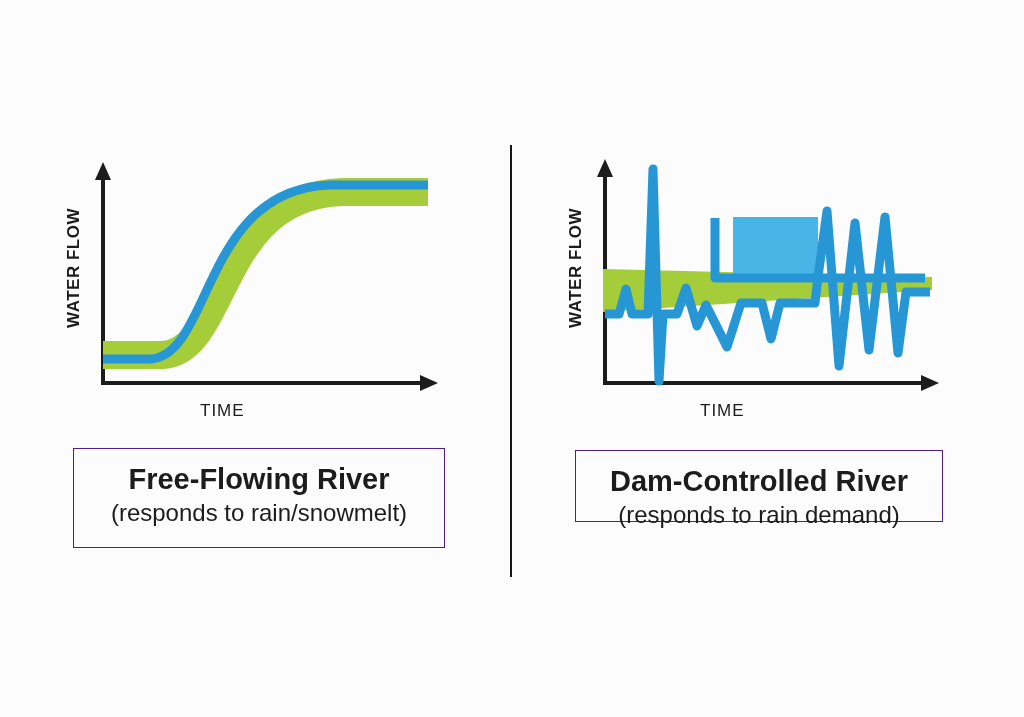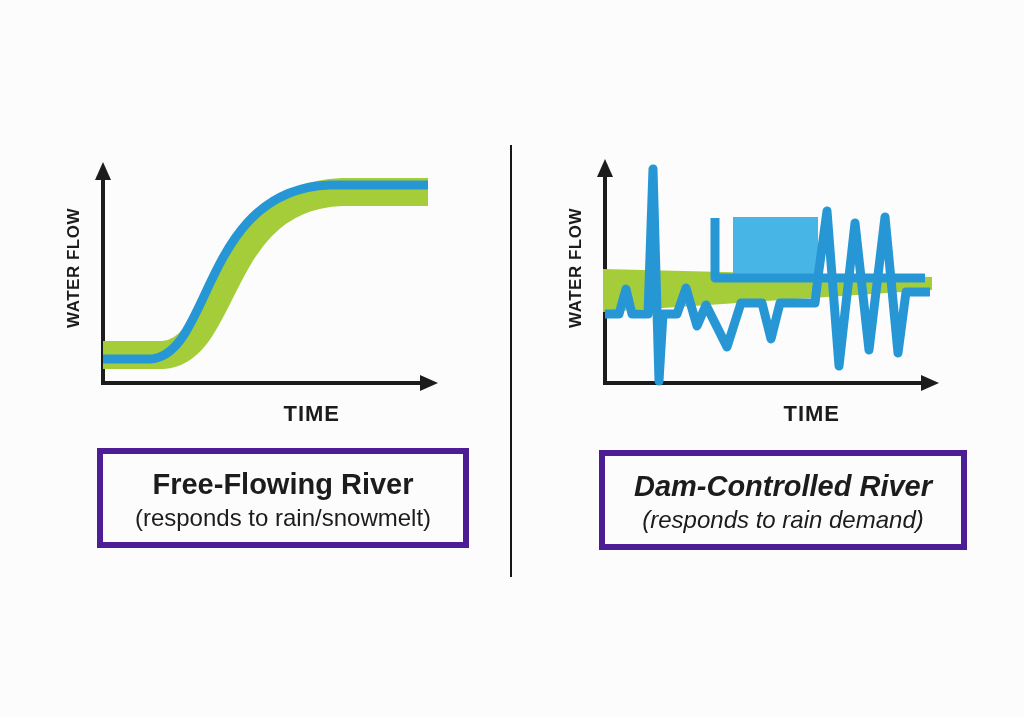--- a/index.html
+++ b/index.html
@@ -13,32 +13,32 @@
   #diagram-svg{position:absolute;left:0;top:0;}
   .ylabel{
     position:absolute;width:180px;height:20px;text-align:center;
     transform:rotate(-90deg);
     font-weight:bold;font-size:17px;letter-spacing:.5px;line-height:20px;
     white-space:nowrap;
   }
   .ylabel.l{left:-16px;top:258px;}
   .ylabel.r{left:486px;top:258px;}
   .xlabel{
-    position:absolute;width:140px;text-align:right;
-    font-weight:bold;font-size:22px;letter-spacing:1px;
+    position:absolute;width:140px;text-align:left;
+    font-weight:normal;font-size:17px;letter-spacing:1px;
   }
   .xlabel.l{left:200px;top:401px;}
   .xlabel.r{left:700px;top:401px;}
   .caption{
     position:absolute;box-sizing:border-box;
-    border:6px solid #4c1d95;background:transparent;
-    text-align:center;padding-top:12px;margin-left:24px;
+    border:1px solid #4c1d95;background:transparent;
+    text-align:center;padding-top:12px;
   }
   .caption.l{left:73px;top:448px;width:372px;height:100px;}
-  .caption.r{left:575px;top:450px;width:368px;height:100px;font-style:italic;}
+  .caption.r{left:575px;top:450px;width:368px;height:72px;}
   .cap-title{font-size:29px;font-weight:bold;line-height:36px;}
   .cap-sub{font-size:24px;line-height:31px;}
   .divider{position:absolute;left:510px;top:145px;width:2px;height:432px;background:#161616;}
 </style>
 </head>
 <body>
 
 <div class="canvas">
 
   <svg id="diagram-svg" width="1024" height="717" viewBox="0 0 1024 717">

